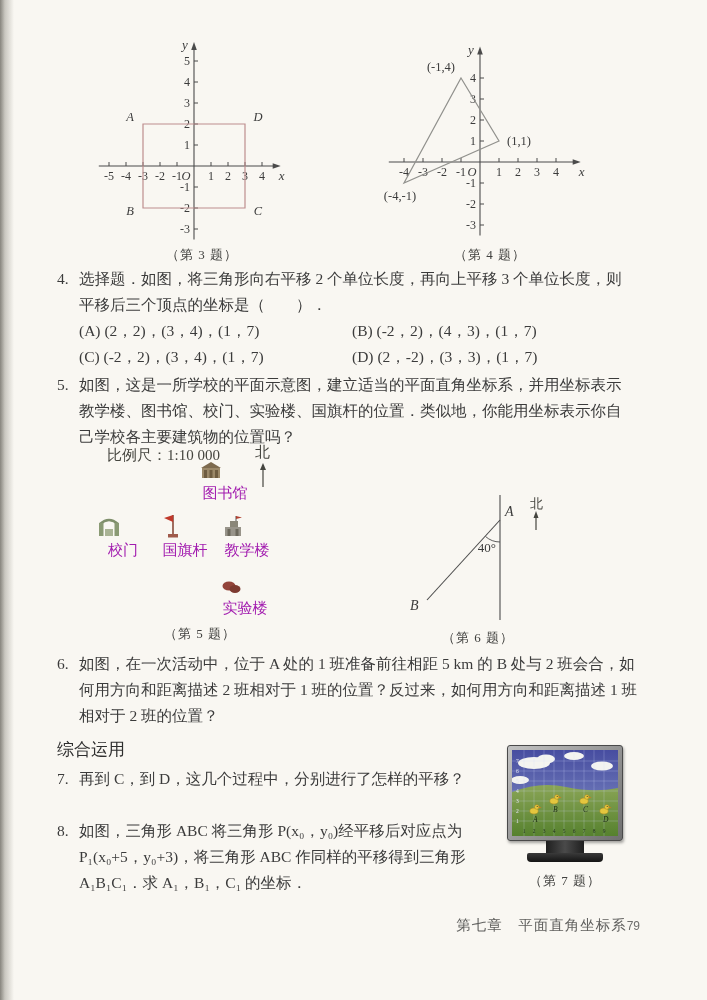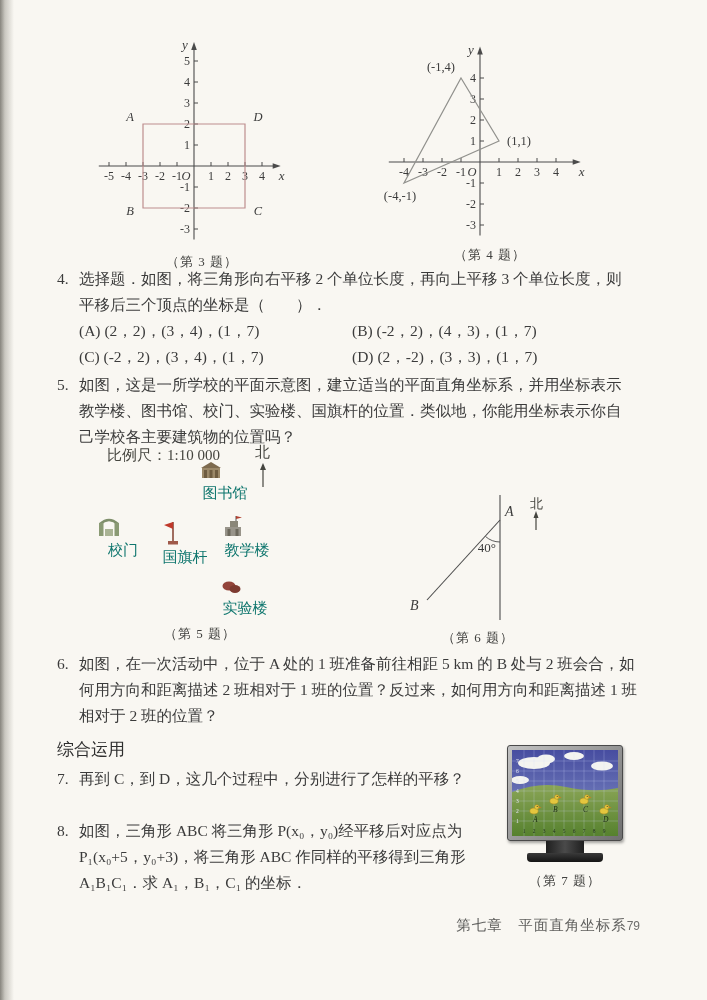--- a/index.html
+++ b/index.html
@@ -13,34 +13,34 @@
     position:absolute; left:0; top:0; bottom:0; width:14px;
     background:linear-gradient(90deg,#87857e 0%,#c9c7c0 35%,rgba(249,247,242,0) 100%);
   }
   svg text{font-family:"Liberation Serif","DejaVu Serif",serif;}
   .q{position:absolute; display:flex; font-size:15.5px; line-height:26px;}
   .qnum{width:22px; flex:none;}
   .qbody{flex:1;}
   .opts{display:grid; grid-template-columns:273px 1fr; line-height:25.5px;}
   .caption{position:absolute; font-size:13px; text-align:center; color:#40403e; letter-spacing:1px;}
   .fig3-svg{position:absolute; left:88px; top:34px;}
-  .cap3{left:150px; top:246px; width:104px;margin-top:7px;}
+  .cap3{left:150px; top:246px; width:104px;}
   .fig4-svg{position:absolute; left:375px; top:34px;}
   .cap4{left:438px; top:246px; width:104px;}
   .q4{left:57px; top:266px; width:606px;}
   .q5{left:57px; top:372px; width:606px;}
   .fig5{position:absolute; left:95px; top:443px; width:240px; height:205px; font-size:15px;}
   .scale-label{position:absolute; left:12px; top:3px; color:#45453f;}
   .north{position:absolute; display:flex; flex-direction:column; align-items:center; color:#45453f;}
   .north-5{left:160px; top:0px;}
   .place{position:absolute; width:60px; display:flex; flex-direction:column; align-items:center;}
-  .place .plabel{margin-top:2px; color:#0f766e; white-space:nowrap;padding-left:28px;}
+  .place .plabel{margin-top:2px; color:#a21caf; white-space:nowrap;padding-left:28px;}
   .pl-library{left:86px; top:15px;}
   .pl-gate{left:-16px; top:72px;}
-  .pl-flag{left:46px; top:77px;text-align:center;}
+  .pl-flag{left:46px; top:70px;text-align:center;}
   .pl-school{left:108px; top:72px;}
   .pl-lab{left:106px; top:136px;}
   .cap5{left:145px; top:625px; width:110px;}
   .fig6-svg{position:absolute; left:390px; top:488px;}
   .cap6{left:423px; top:629px; width:110px;}
   .q6{left:57px; top:651px; width:606px;}
   .section-heading{
     position:absolute; left:57px; top:738px; font-size:17px; font-weight:normal;
     font-family:"Liberation Sans","DejaVu Sans",sans-serif; color:#2e2e2e;
   }

